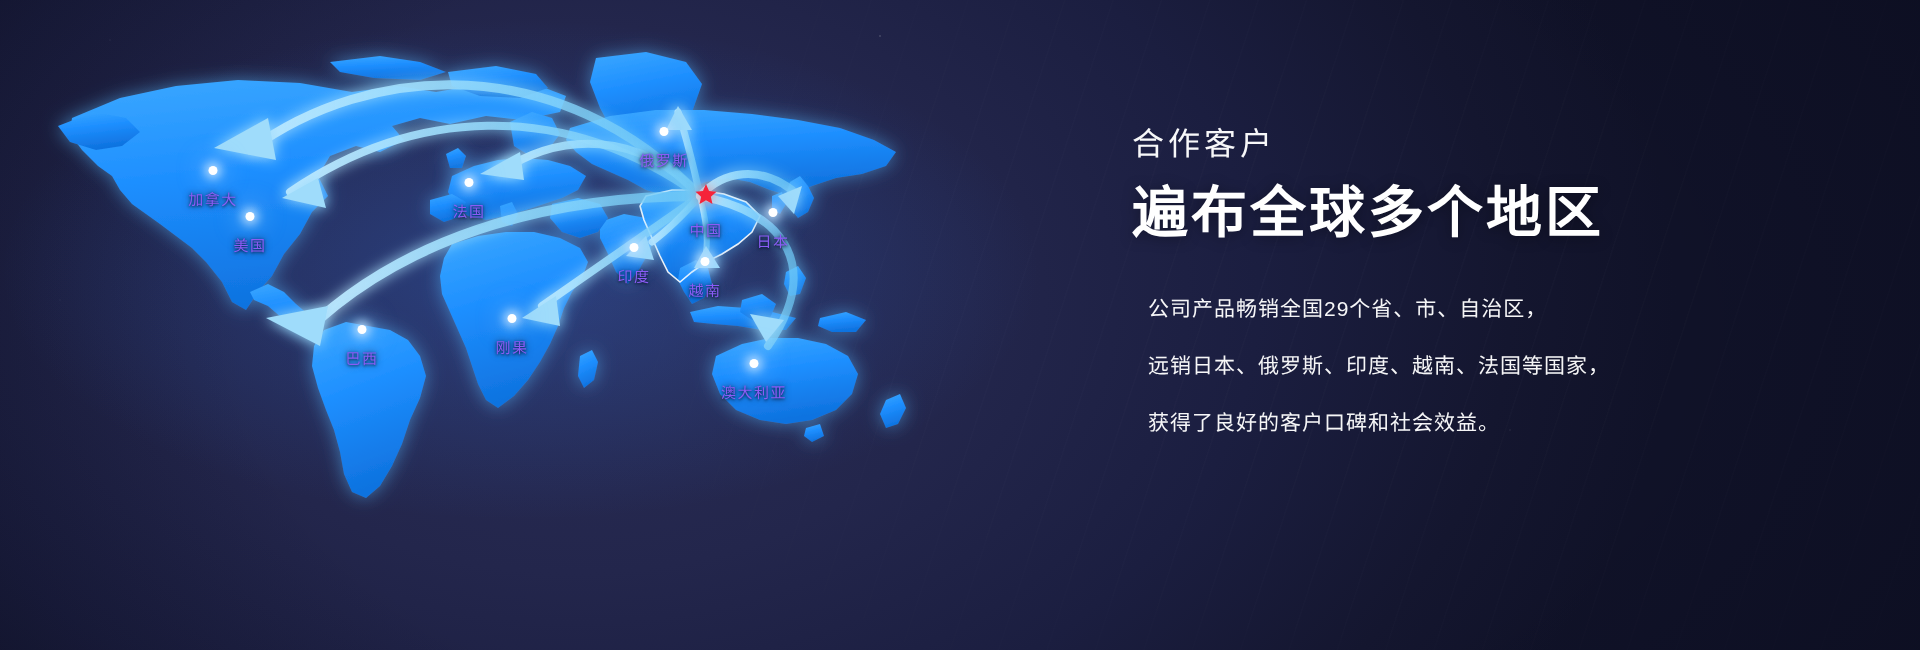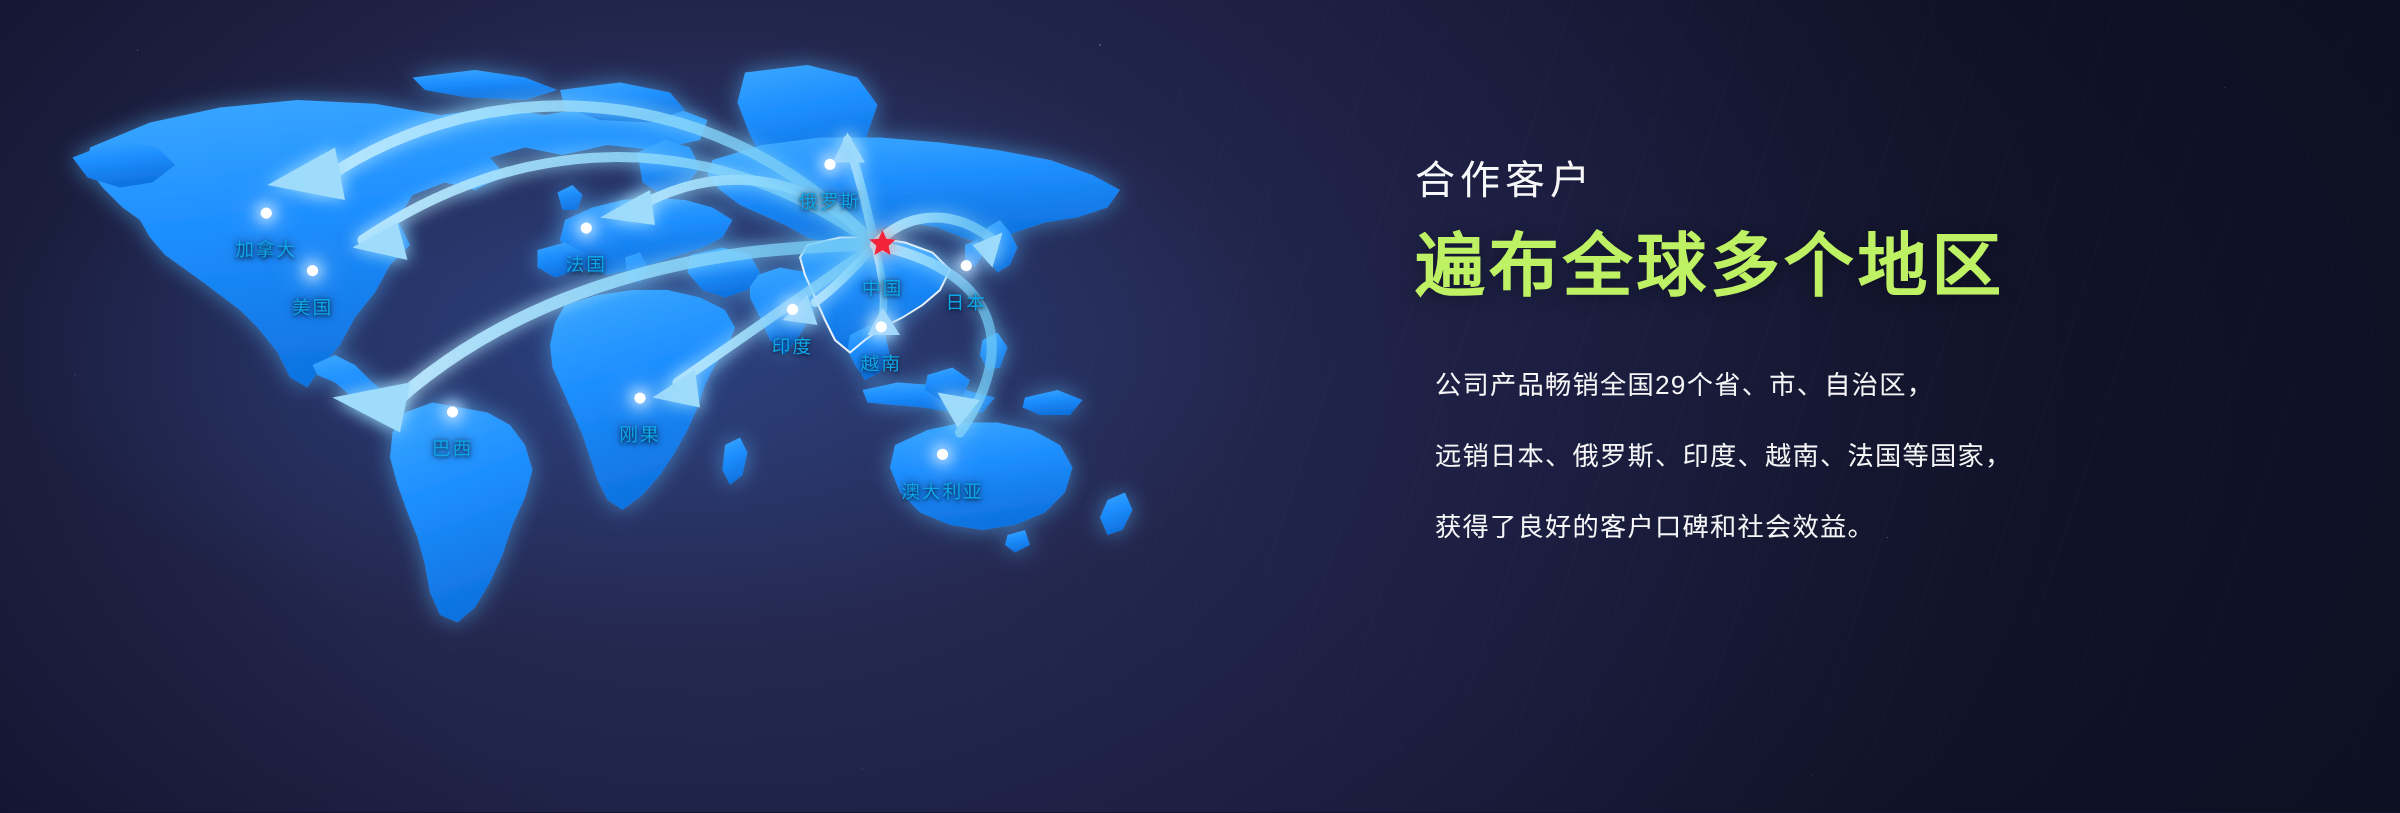--- a/index.html
+++ b/index.html
@@ -87,21 +87,21 @@
     color:#f5233a;
     font-size:22px;
     line-height:0;
   }
   .marker .star svg{ display:block; transform:translate(-11px,-10px); filter:drop-shadow(0 0 6px rgba(255,60,60,.6)); }
   .marker .lbl{
     position:absolute;
     left:50%; top:22px;
     transform:translateX(-50%);
     white-space:nowrap;
-    color:#0ea5e9;
+    color:#8b5cf6;
     font-size:15px;
     letter-spacing:1.5px;
     text-shadow:0 0 7px rgba(20,40,90,.95), 0 1px 3px rgba(0,0,0,.75);
   }
 
   
   .copy{
     position:absolute;
     left:1132px;
     top:128px;
@@ -110,21 +110,21 @@
   .eyebrow{
     color:#ffffff;
     font-size:32px;
     letter-spacing:4px;
     line-height:1;
     margin:0 0 22px 0;
     font-weight:400;
     opacity:.97;
   }
   .headline{
-    color:#bef264;
+    color:#ffffff;
     font-size:56px;
     font-weight:700;
     letter-spacing:3px;
     line-height:1.12;
     margin:0 0 44px 0;
     text-shadow:0 2px 14px rgba(0,0,0,.35);
   }
   .para{ margin:0; }
   .para p{
     color:#ffffff;

